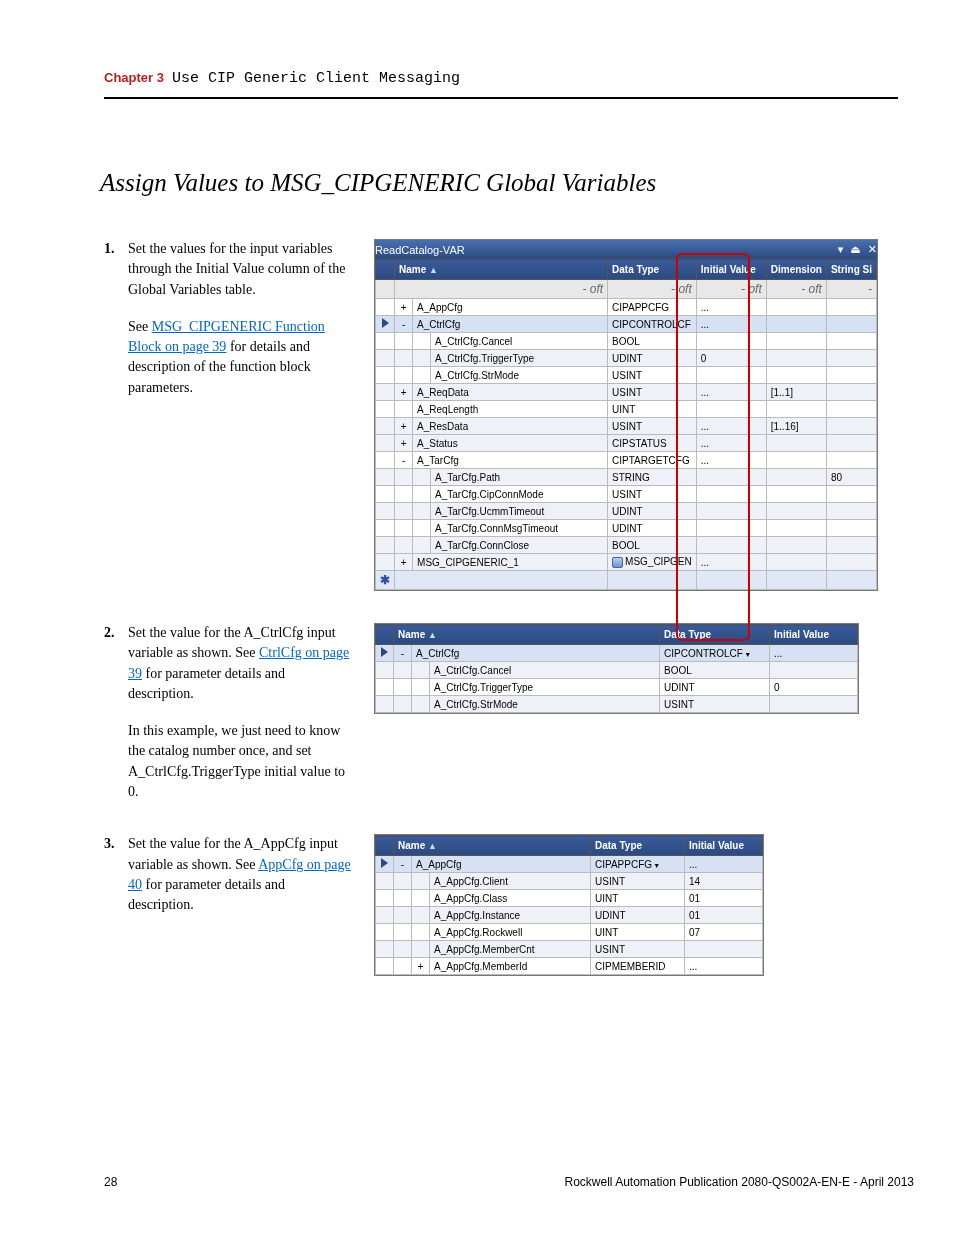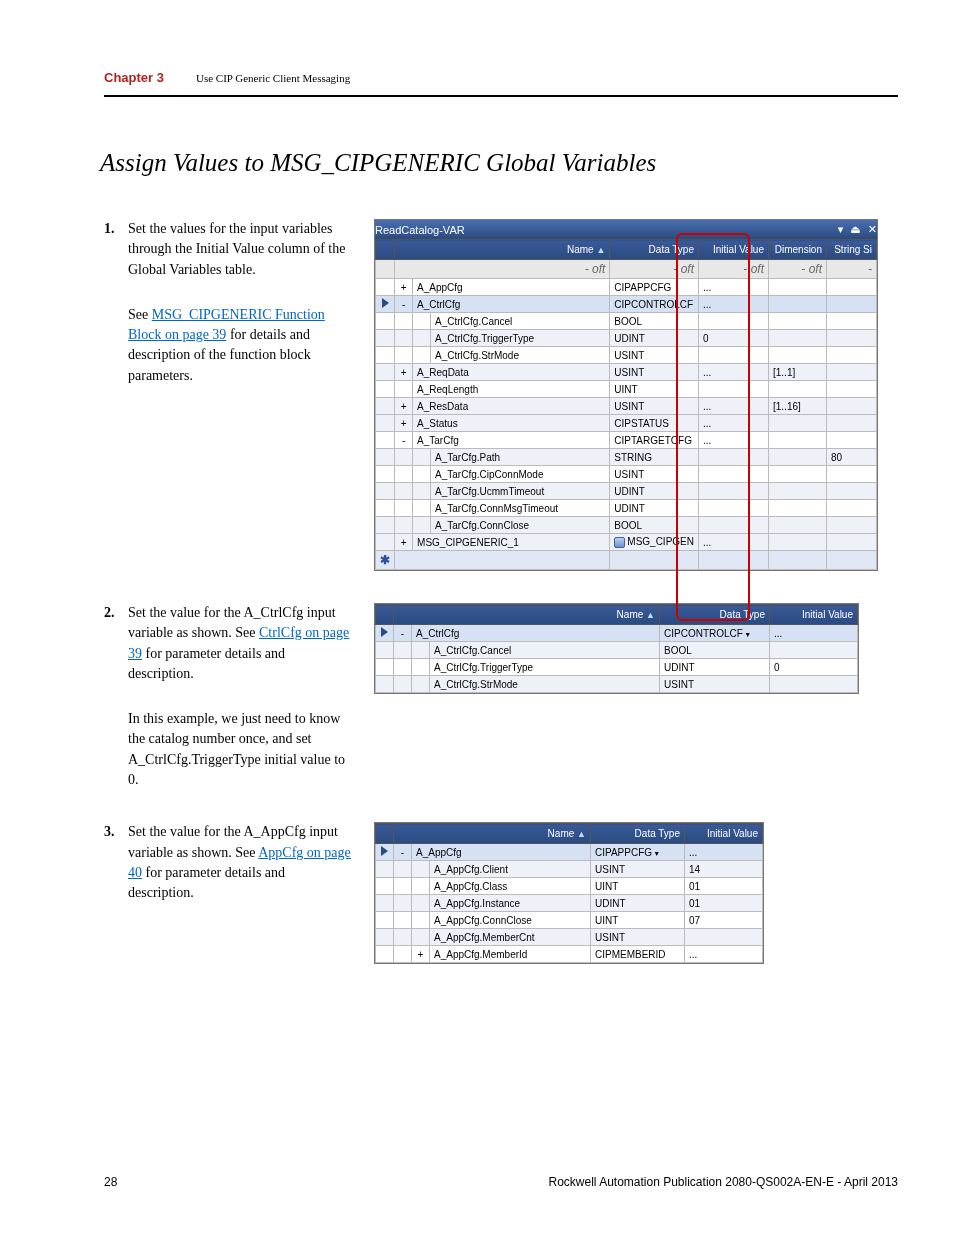--- a/index.html
+++ b/index.html
@@ -11,34 +11,34 @@
     color: #000;
     position: relative;
   }
   .page {
     padding: 70px 56px 50px 104px;
     position: relative;
   }
   .chapter-header {
     display: flex;
     align-items: baseline;
-    gap: 32px;
+    gap: 8px;
     padding-bottom: 10px;
     border-bottom: 2px solid #000;
-    margin-bottom: 52px;
+    margin-bottom: 70px;
   }
   .chapter-label {
     color: #b22222;
     font-weight: bold;
     font-size: 13px;
     font-family: Arial, sans-serif;
   }
   .chapter-title {
-    font-size: 11px;
-    font-family: Liberation Serif, serif;
+    font-size: 15px;
+    font-family: Liberation Mono, monospace;
   }
   .section-heading {
     font-style: italic;
     font-size: 25px;
     font-weight: normal;
     margin-bottom: 42px;
     margin-left: -4px;
   }
   .content-row {
     display: flex;
@@ -54,21 +54,21 @@
   .step-item {
     display: flex;
     margin-bottom: 14px;
   }
   .step-num {
     width: 24px;
     font-weight: bold;
     flex-shrink: 0;
   }
   .step-body { flex: 1; }
-  .para-indent { margin-left: 24px; margin-top: 25px; }
+  .para-indent { margin-left: 24px; margin-top: 17px; }
   .link { color: #0066cc; text-decoration: underline; }
   .grid-col { flex: 1; }
 
   
   .panel {
     border: 1px solid #777;
     background: #fff;
     font-family: Arial, sans-serif;
     font-size: 10px;
   }
@@ -86,25 +86,25 @@
     margin-left: 4px;
     cursor: default;
   }
   table.var-grid {
     border-collapse: collapse;
     width: 100%;
   }
   table.var-grid th {
     background: linear-gradient(#3a5a9a, #2a4a80);
     color: #fff;
-    font-weight: normal;
+    font-weight: bold;
     font-size: 10px;
     padding: 4px 4px;
     border: 1px solid #555;
-    text-align: right;
+    text-align: left;
     white-space: nowrap;
   }
   table.var-grid td {
     border: 1px solid #bbb;
     padding: 2px 4px;
     height: 17px;
     background: #fff;
     white-space: nowrap;
     overflow: hidden;
   }
@@ -165,21 +165,21 @@
   .grid1-wrap { position: relative; }
 
   
   .small-panel { width: 485px; }
   .smaller-panel { width: 390px; }
 
   .footer {
     position: absolute;
     bottom: 46px;
     left: 104px;
-    right: 56px;
+    right: 40px;
     display: flex;
     justify-content: space-between;
     font-size: 12px;
     font-family: Arial, sans-serif;
   }
 </style>
 </head>
 <body>
 
 <div class="page">
@@ -511,21 +511,21 @@
                 <td class="indent-cell"></td>
                 <td class="expand-cell"></td>
                 <td class="name-cell">A_AppCfg.Instance</td>
                 <td>UDINT</td>
                 <td>01</td>
               </tr>
               <tr>
                 <td class="gutter"></td>
                 <td class="indent-cell"></td>
                 <td class="expand-cell"></td>
-                <td class="name-cell">A_AppCfg.ConnClose</td>
+                <td class="name-cell">A_AppCfg.Rockwell</td>
                 <td>UINT</td>
                 <td>07</td>
               </tr>
               <tr class="alt">
                 <td class="gutter"></td>
                 <td class="indent-cell"></td>
                 <td class="expand-cell"></td>
                 <td class="name-cell">A_AppCfg.MemberCnt</td>
                 <td>USINT</td>
                 <td></td>

